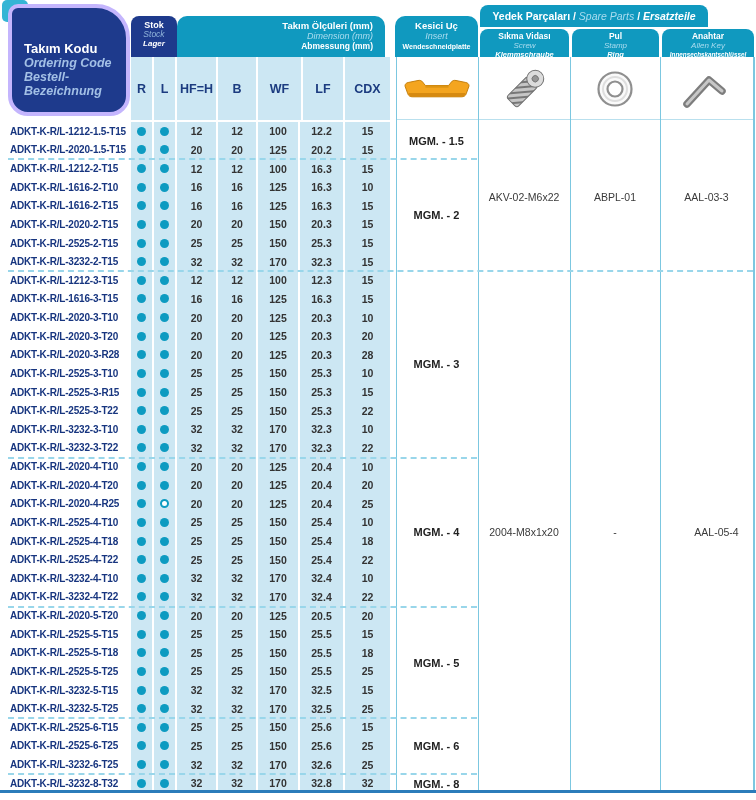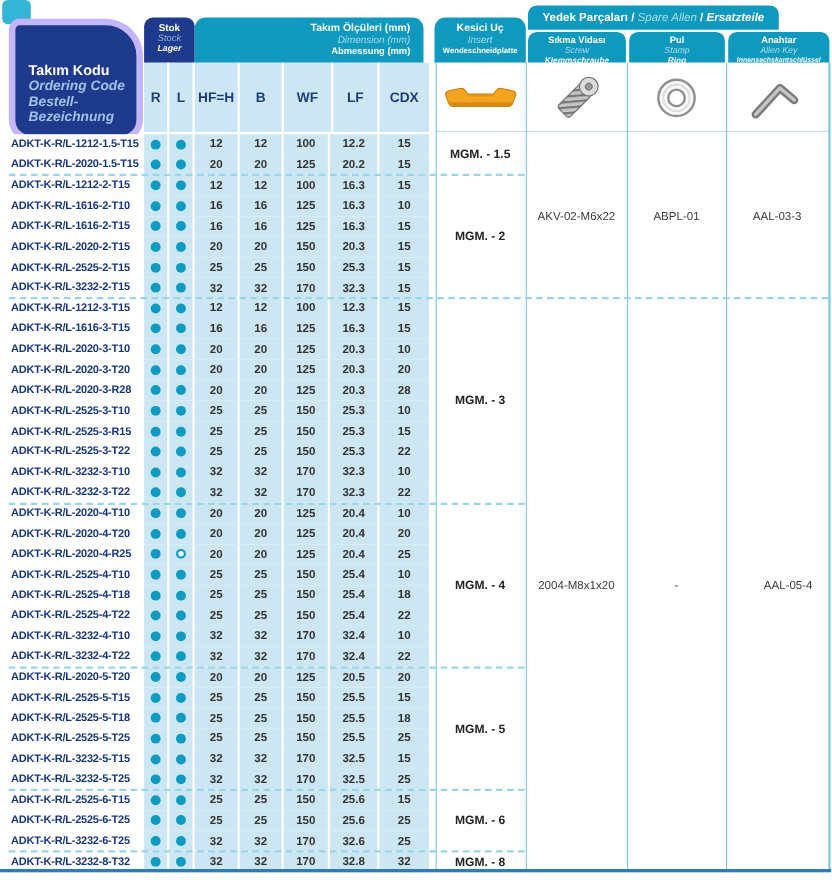--- a/index.html
+++ b/index.html
@@ -2,22 +2,22 @@
 <html><head>
 <meta charset="utf-8">
 <style>
   html,body{margin:0;padding:0;background:#fff;}
   #page{position:relative;width:756px;height:800px;background:#fff;overflow:hidden;
         font-family:"Liberation Sans","DejaVu Sans",sans-serif;}
   
   .navyBox{position:absolute;background:#1e3a8c;box-sizing:border-box;}
   .tealBox{position:absolute;background:#1099bf;box-sizing:border-box;}
   #corner-accent{position:absolute;left:2px;top:0;width:26px;height:22px;border-radius:5px;background:#35b5d5;}
-  #title-box{left:8px;top:17px;width:122px;height:112px;border-radius:10px 34px 20px 20px;
-             border:6px solid #c4b5fd;padding:34px 0 0 12px;}
+  #title-box{left:8px;top:4px;width:122px;height:112px;border-radius:10px 34px 20px 20px;
+             border:4px solid #c4b5fd;padding:34px 0 0 12px;}
   #title-box .t1{color:#fff;font-weight:bold;font-size:13px;line-height:14px;}
   #title-box .t2{color:#a3c0e6;font-weight:bold;font-style:italic;font-size:12.5px;line-height:14px;}
   #stock-box{left:131px;top:16px;width:46px;height:41px;border-radius:8px 8px 0 0;text-align:center;padding-top:4px;}
   #stock-box .t1{color:#fff;font-weight:bold;font-size:9px;line-height:10px;}
   #stock-box .t2{color:#8fb3d9;font-style:italic;font-size:8.5px;line-height:9px;}
   #stock-box .t3{color:#fff;font-weight:bold;font-style:italic;font-size:8px;line-height:10px;}
   #dim-band{left:177px;top:16px;width:208px;height:41px;border-radius:10px 10px 0 0;
             text-align:right;padding:4px 12px 0 0;}
   .bandT1{color:#fff;font-weight:bold;font-size:9.5px;line-height:11px;}
   .bandT2{color:#aadcef;font-style:italic;font-size:9px;line-height:10px;}
@@ -96,21 +96,21 @@
 
   <div id="insert-box" class="tealBox">
     <div class="bandT1">Kesici Uç</div>
     <div class="bandT2">Insert</div>
     <div class="bandT3">Wendeschneidplatte</div>
   </div>
 
   <div id="spare-band" class="tealBox">
     <span class="b">Yedek Parçaları</span>
       <span class="sep"> / </span>
-      <span class="i">Spare Allen</span>
+      <span class="i">Spare Parts</span>
       <span class="sep"> / </span>
       <span class="bi">Ersatzteile</span>
   </div>
 
   <div id="screw-box" class="tealBox subBox">
     <div class="t1">Sıkma Vidası</div>
     <div class="t2">Screw</div>
     <div class="t3">Klemmschraube</div>
   </div>
   <div id="ring-box" class="tealBox subBox">

